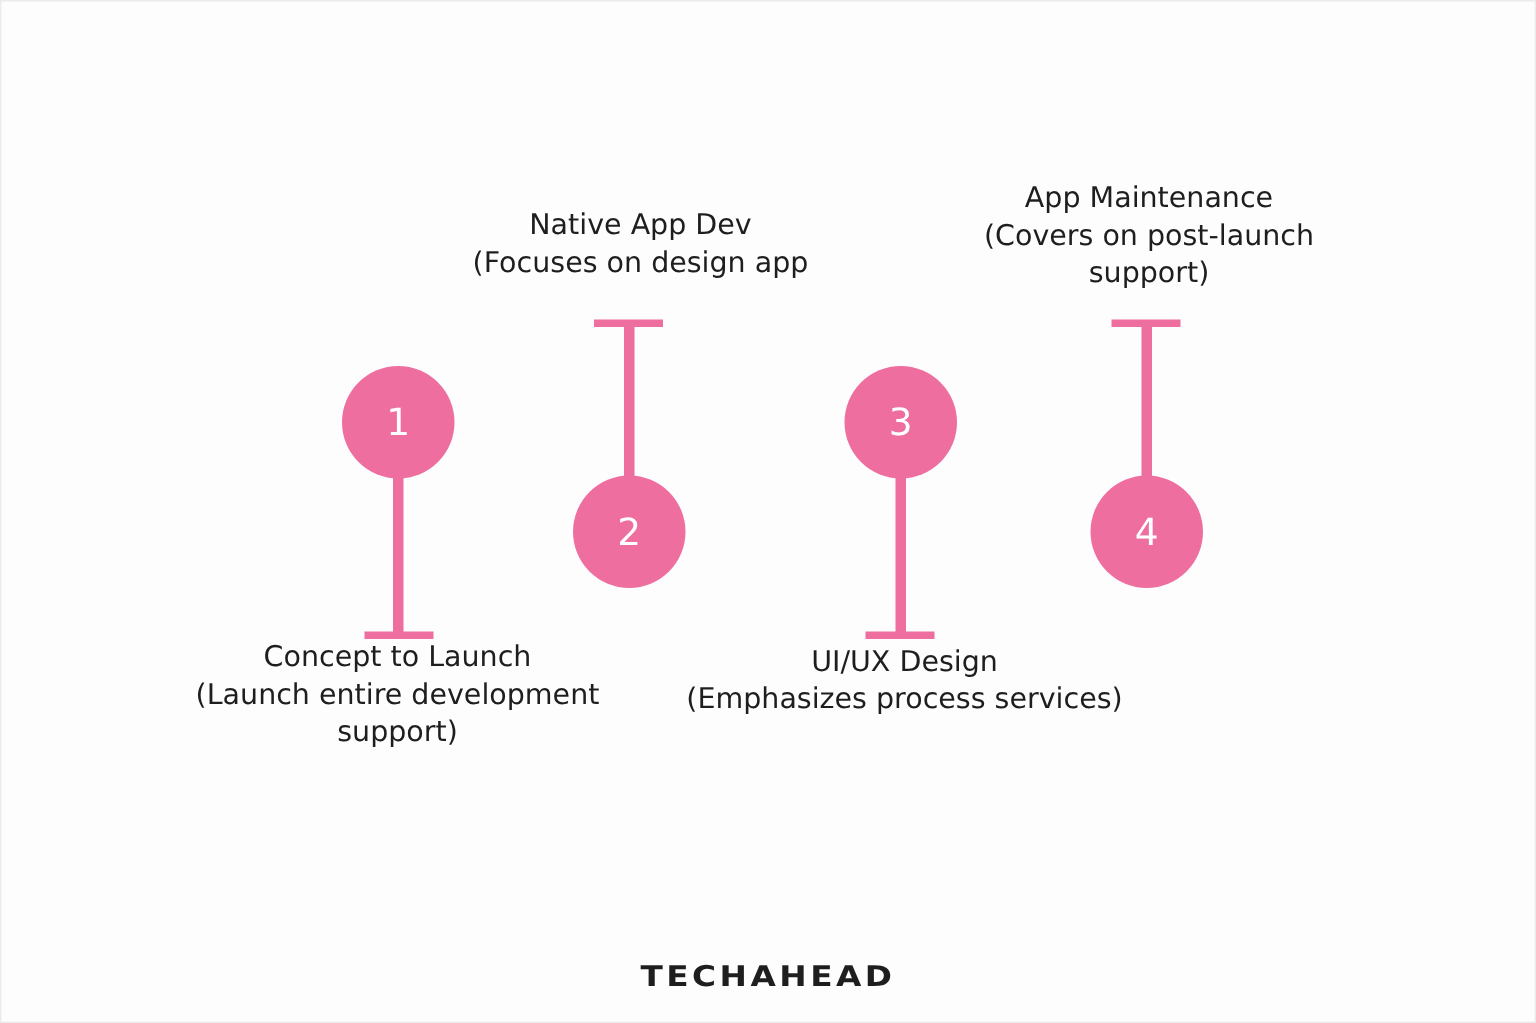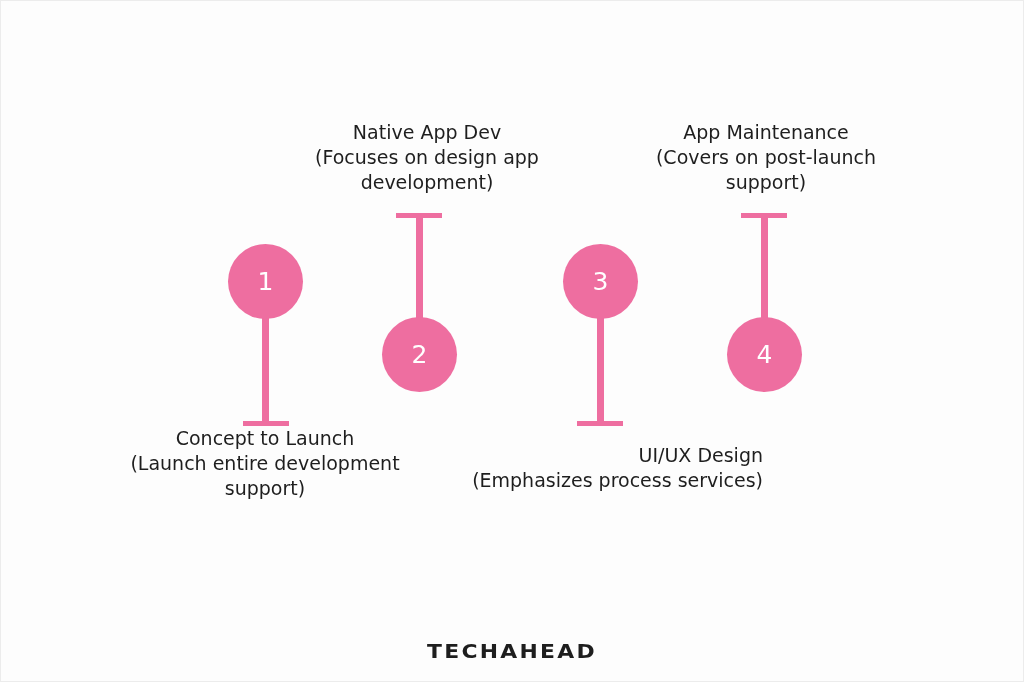--- a/index.html
+++ b/index.html
@@ -26,32 +26,31 @@
   <div>Concept to Launch</div>
   <div>(Launch entire development</div>
   <div>support)</div>
 </div>
 
 <div class="stem" style="left:416px;top:215px;height:110px;"></div>
 <div class="cap" style="left:396px;top:213px;"></div>
 <div class="node" style="left:382px;top:317px;">
     <span>2</span>
   </div>
-<div class="label" style="left:267px;top:120px;">
+<div class="label" style="left:267px;top:138px;">
   <div>Native App Dev</div>
   <div>(Focuses on design app</div>
-  <div>development)</div>
 </div>
 
 <div class="stem" style="left:597px;top:315px;height:110px;"></div>
 <div class="cap" style="left:577px;top:421px;"></div>
 <div class="node" style="left:563px;top:244px;">
     <span>3</span>
   </div>
-<div class="label" style="left:443px;top:443px;text-align:right;">
+<div class="label" style="left:443px;top:429px;">
   <div>UI/UX Design</div>
   <div>(Emphasizes process services)</div>
 </div>
 
 <div class="stem" style="left:761px;top:215px;height:110px;"></div>
 <div class="cap" style="left:741px;top:213px;"></div>
 <div class="node" style="left:727px;top:317px;">
     <span>4</span>
   </div>
 <div class="label" style="left:606px;top:120px;">

